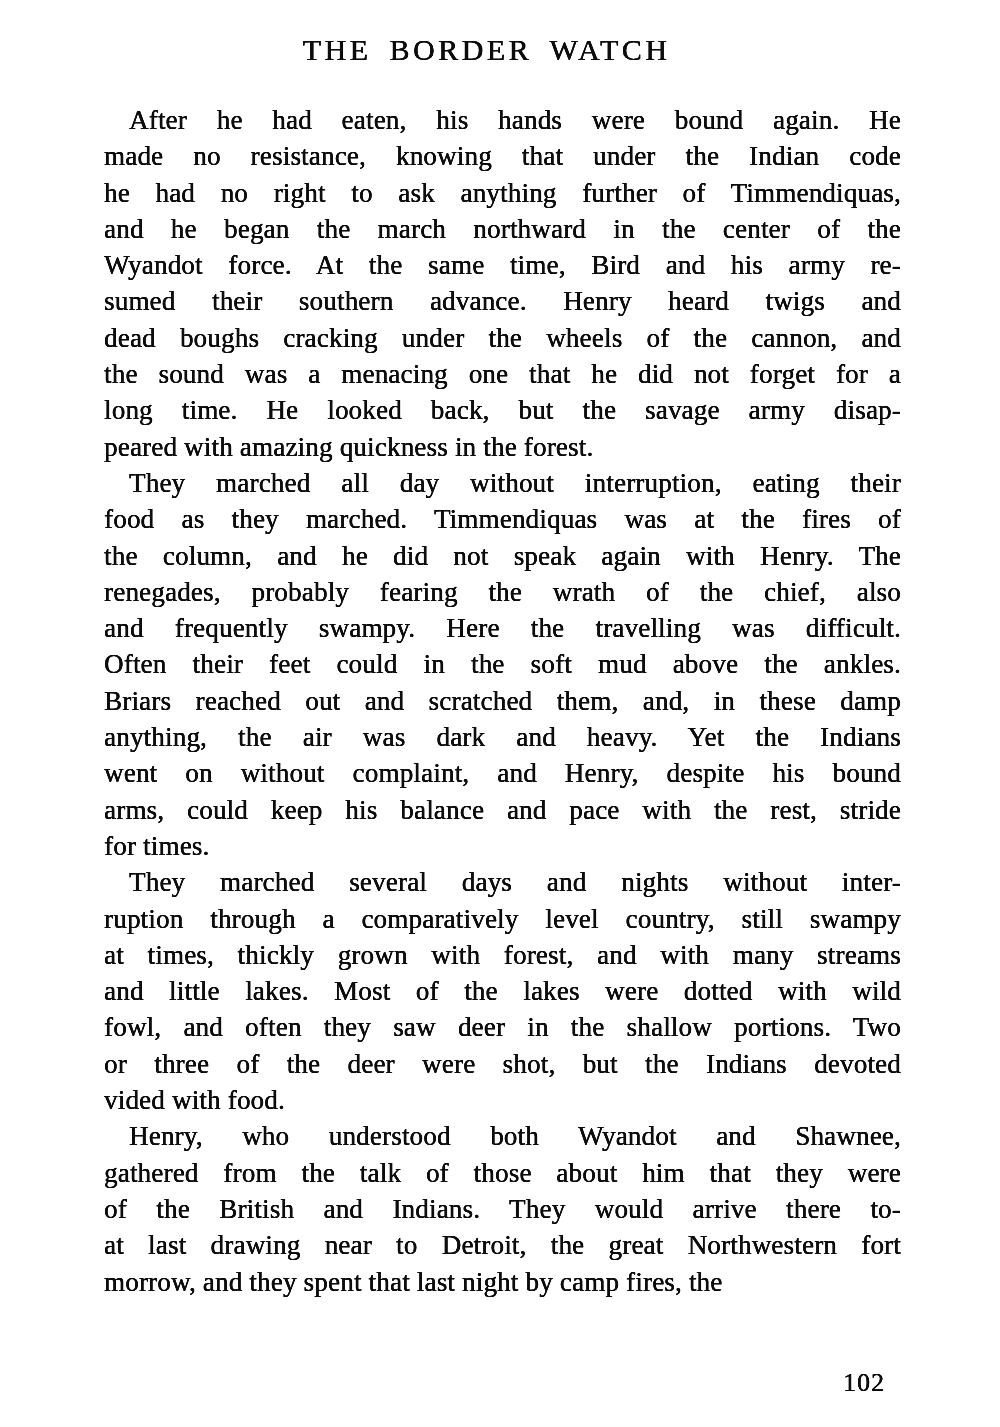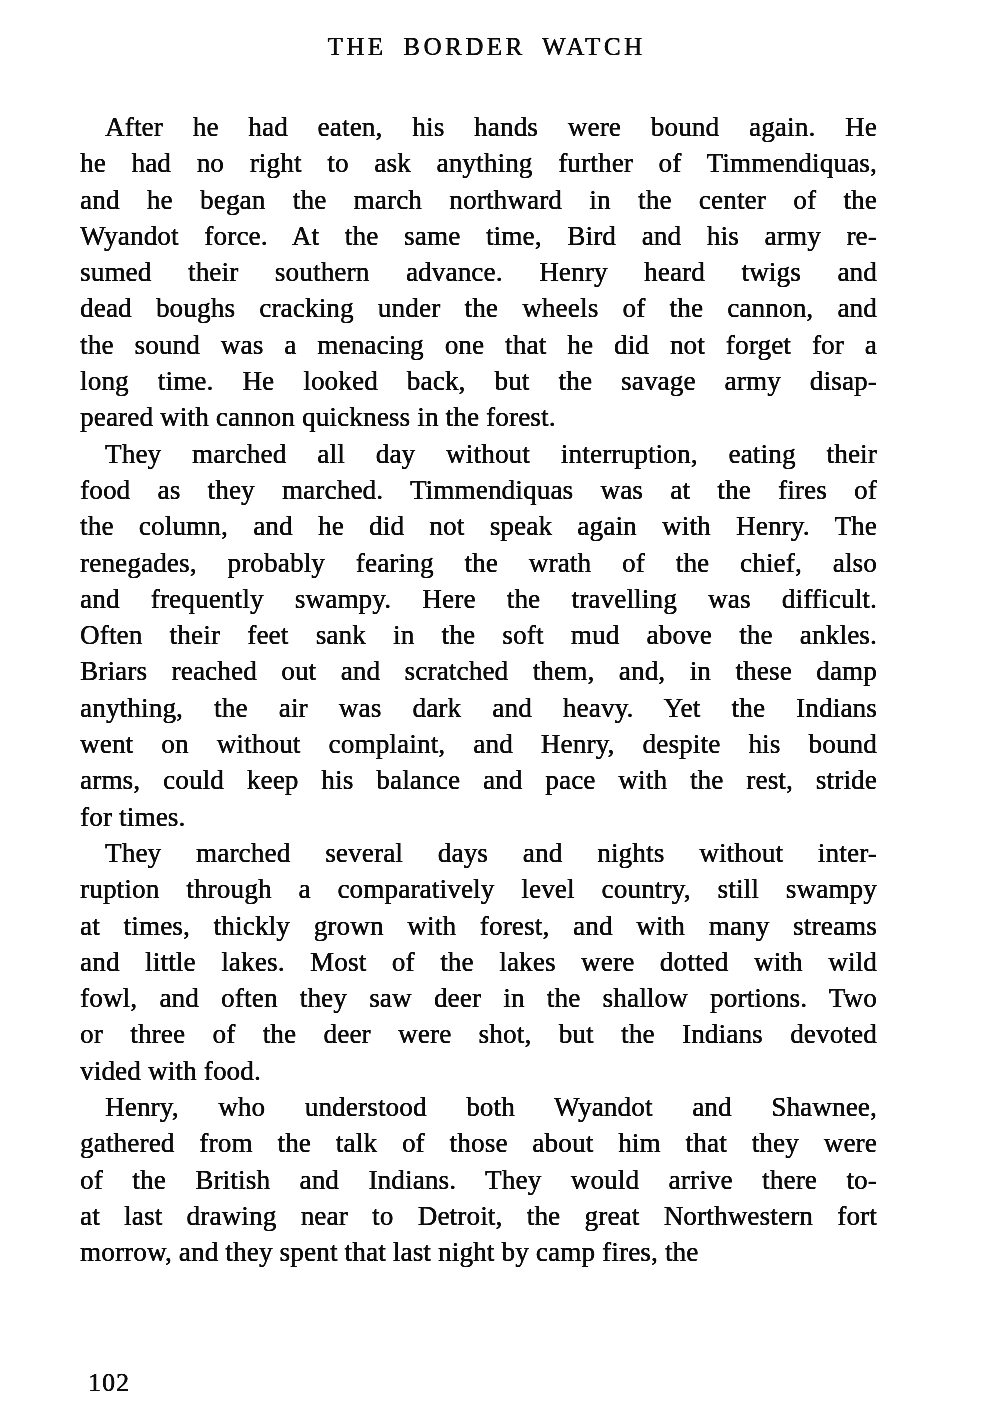--- a/index.html
+++ b/index.html
@@ -15,35 +15,34 @@
     overflow: hidden;
     font-family: "Liberation Serif", "DejaVu Serif", serif;
     color: #0d0d0d;
   }
   .title {
     position: absolute;
     top: 33px;
     left: 88px;
     width: 797px;
     text-align: center;
-    font-size: 25px;
+    font-size: 30px;
     font-weight: 400;
     letter-spacing: 3.5px;
     word-spacing: 7px;
     text-shadow: 0 0 0.6px #000, 0.3px 0.3px 0 #000;
     white-space: nowrap;
   }
   .text-block {
     position: absolute;
     top: 102px;
-    left: 80px;
+    left: 104px;
     width: 797px;
     font-size: 27px;
     text-shadow: 0 0 0.5px #000, 0.25px 0.25px 0 #000;
-    margin-top: 7px;
   }
   .paragraph {
     margin: 0;
     padding: 0;
   }
   .line {
     height: 36.3px;
     line-height: 36.3px;
     text-align: justify;
     text-align-last: justify;
@@ -55,51 +54,52 @@
     text-indent: 25px;
   }
   .line.last {
     text-align-last: left;
   }
   .page-number {
     position: absolute;
     top: 1368px;
     left: 88px;
     width: 797px;
-    text-align: left;
+    text-align: right;
     font-size: 26px;
     letter-spacing: 1px;
     text-shadow: 0 0 0.6px #000, 0.3px 0.3px 0 #000;
   }
 </style>
 </head>
 <body>
 
 <div class="page">
   <div class="title">THE BORDER WATCH</div>
 
   <div class="text-block">
       <div class="paragraph">
         <div class="line first">After he had eaten, his hands were bound again.  He</div>
+        <div class="line">made no resistance, knowing that under the Indian code</div>
         <div class="line">he had no right to ask anything further of Timmendiquas,</div>
         <div class="line">and he began the march northward in the center of the</div>
         <div class="line">Wyandot force.  At the same time, Bird and his army re-</div>
         <div class="line">sumed their southern advance.  Henry heard twigs and</div>
         <div class="line">dead boughs cracking under the wheels of the cannon, and</div>
         <div class="line">the sound was a menacing one that he did not forget for a</div>
         <div class="line">long time.  He looked back, but the savage army disap-</div>
-        <div class="line last">peared with cannon quickness in the forest.</div>
+        <div class="line last">peared with amazing quickness in the forest.</div>
       </div>
       <div class="paragraph">
         <div class="line first">They marched all day without interruption, eating their</div>
         <div class="line">food as they marched.  Timmendiquas was at the fires of</div>
         <div class="line">the column, and he did not speak again with Henry.  The</div>
         <div class="line">renegades, probably fearing the wrath of the chief, also</div>
         <div class="line">and frequently swampy.  Here the travelling was difficult.</div>
-        <div class="line">Often their feet sank in the soft mud above the ankles.</div>
+        <div class="line">Often their feet could in the soft mud above the ankles.</div>
         <div class="line">Briars reached out and scratched them, and, in these damp</div>
         <div class="line">anything, the air was dark and heavy.  Yet the Indians</div>
         <div class="line">went on without complaint, and Henry, despite his bound</div>
         <div class="line">arms, could keep his balance and pace with the rest, stride</div>
         <div class="line last">for times.</div>
       </div>
       <div class="paragraph">
         <div class="line first">They marched several days and nights without inter-</div>
         <div class="line">ruption through a comparatively level country, still swampy</div>
         <div class="line">at times, thickly grown with forest, and with many streams</div>

